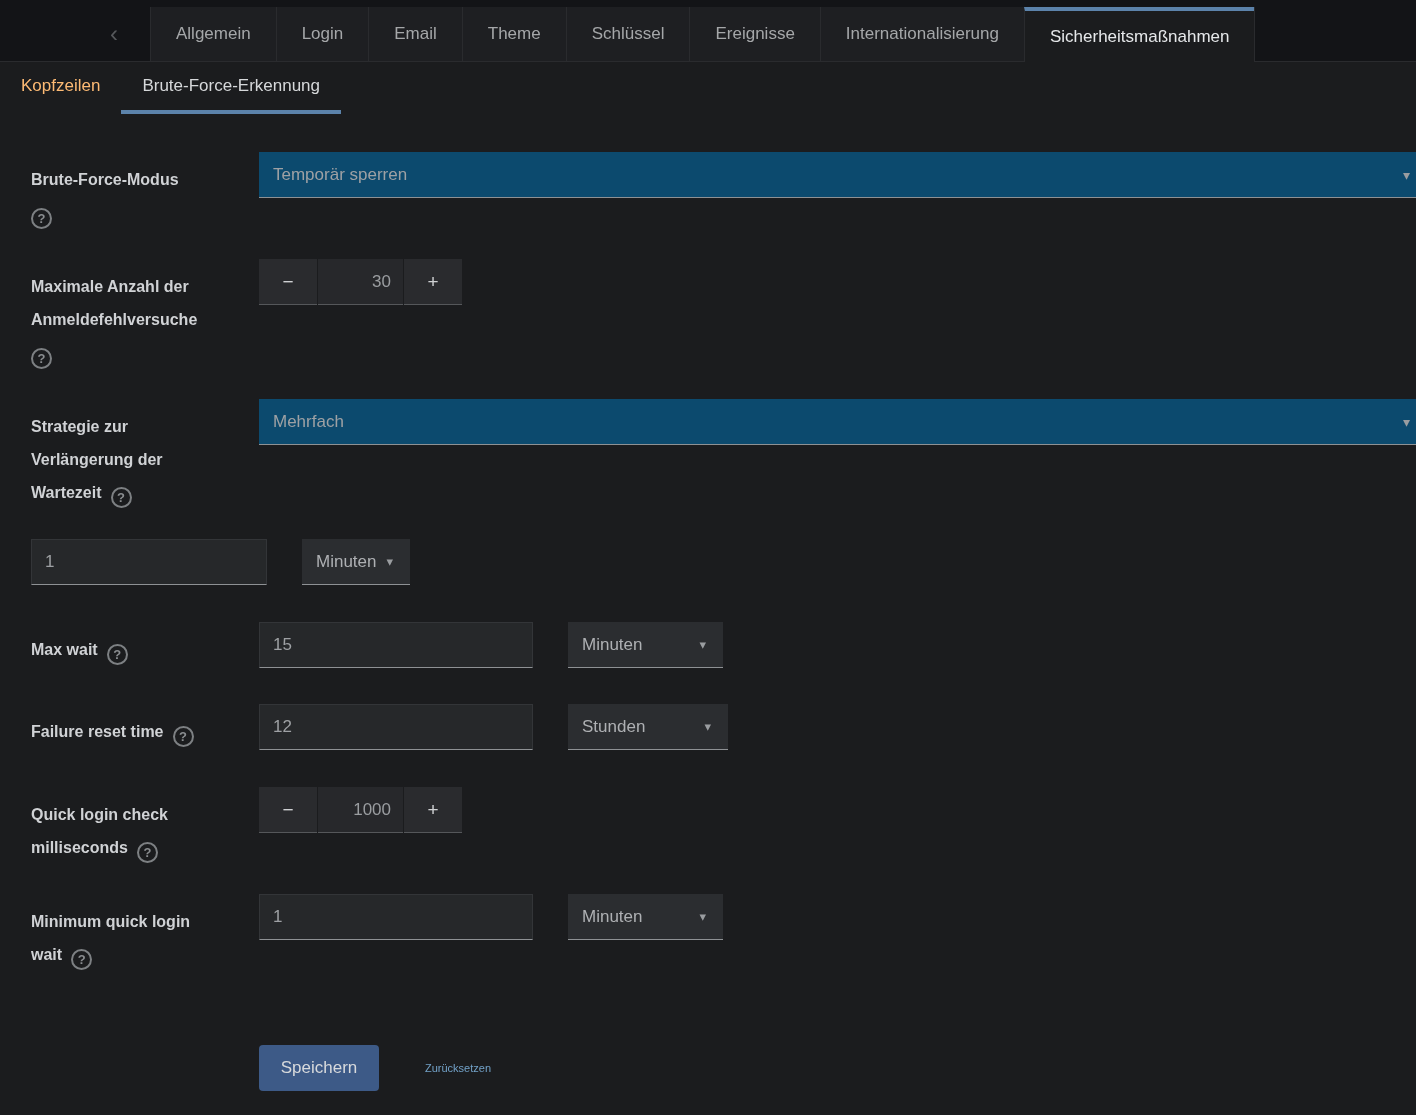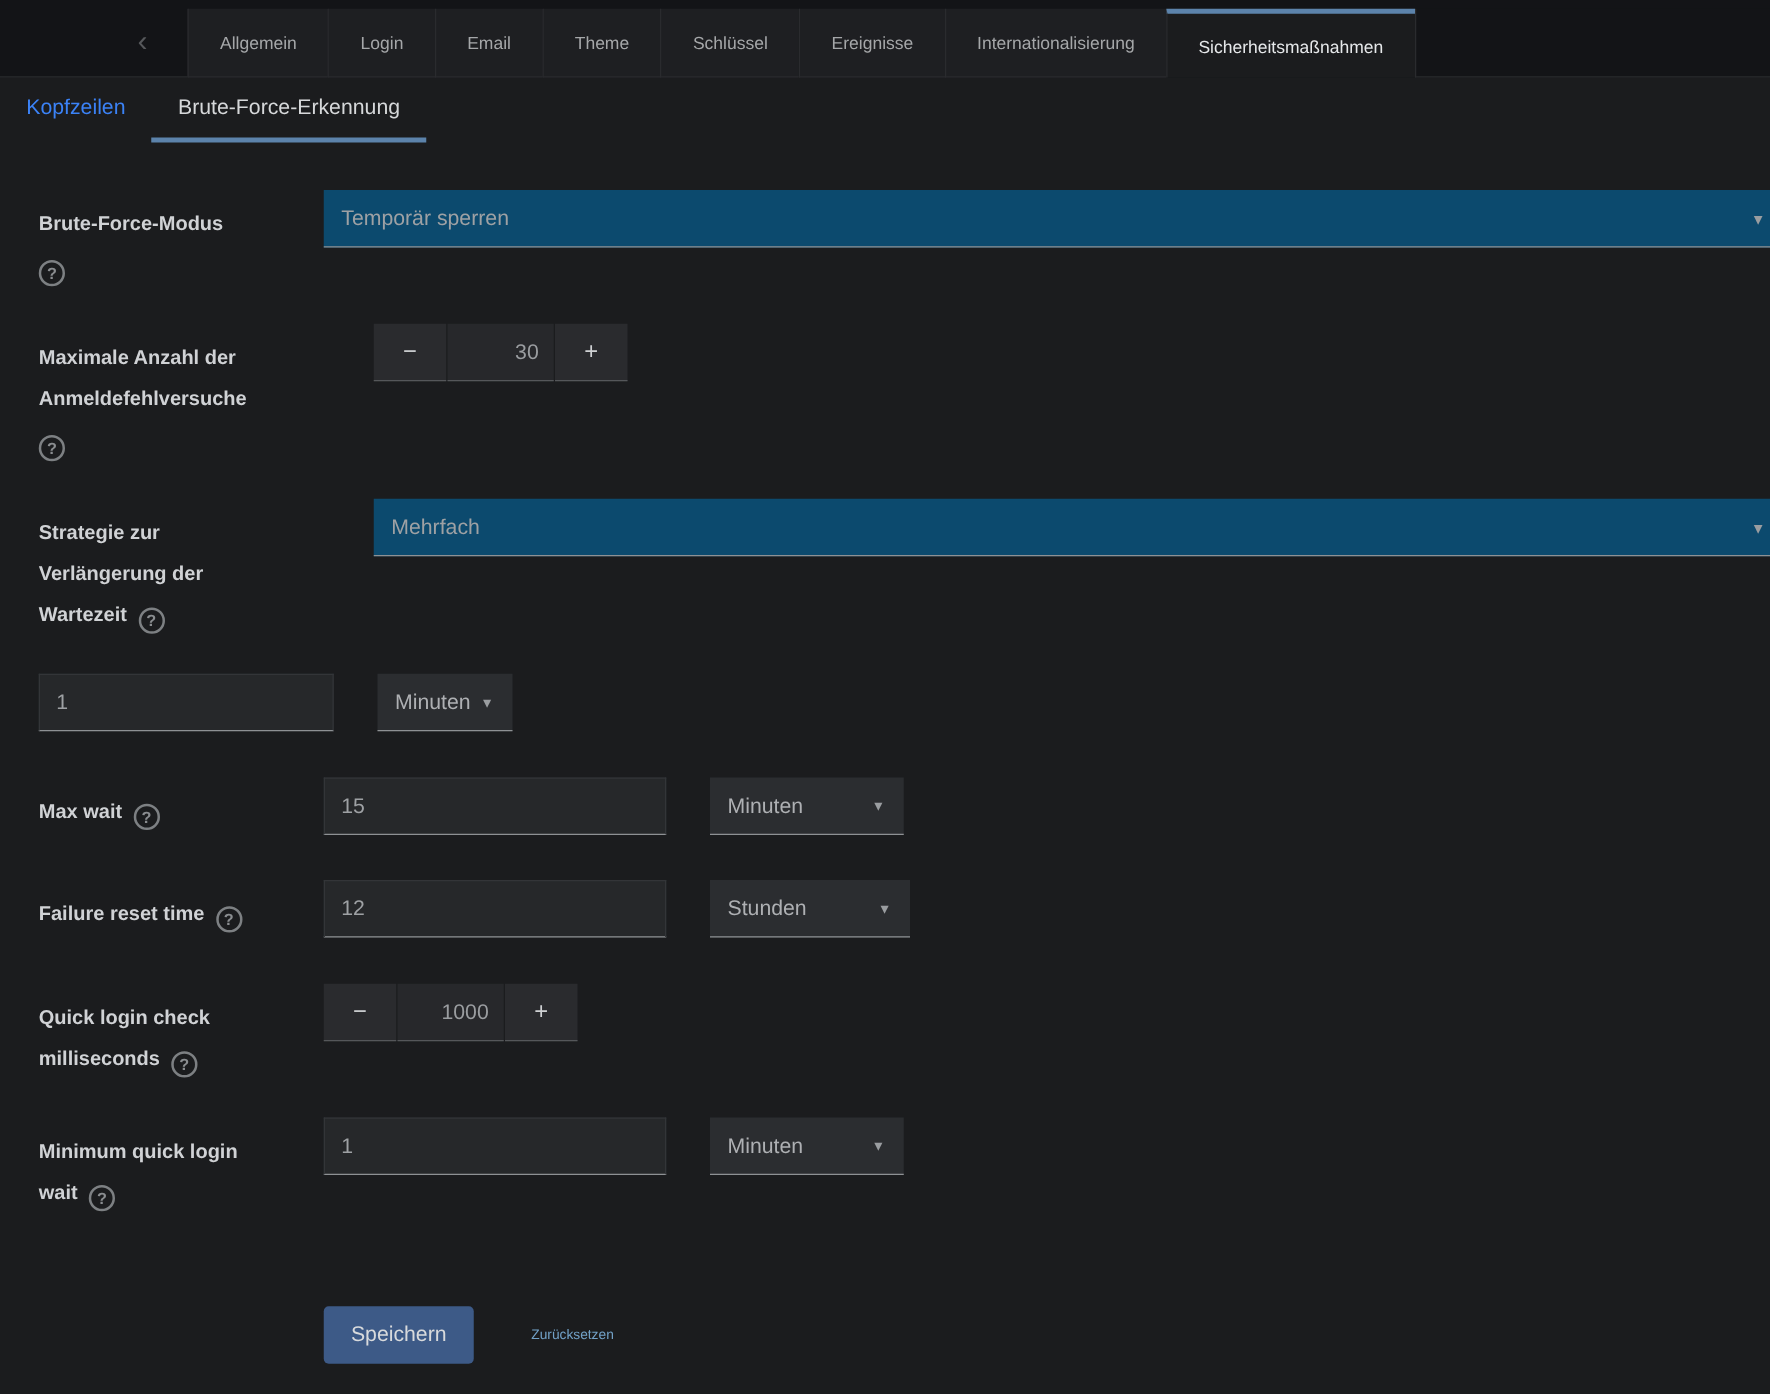--- a/index.html
+++ b/index.html
@@ -16,42 +16,42 @@
     height:62px; background:#131417;
     display:flex; align-items:stretch; padding-top:7px;
   }
   .scroll-area {
     width:150px; display:flex; align-items:center; justify-content:flex-end;
     padding-right:32px; border-bottom:1px solid #2a2b2e;
   }
   .chevron-left { color:#56585b; font-size:24px; line-height:1; cursor:default; }
   .tab {
     display:flex; align-items:center; padding:0 25px;
-    font-size:14px; color:#a5a7a9; white-space:nowrap;
+    font-size:17px; color:#a5a7a9; white-space:nowrap;
     background:#1e1f22; border-left:1px solid #2a2b2e;
     border-bottom:1px solid #2a2b2e; cursor:pointer;
   }
   .tab.active {
     background:#1b1c1e; color:#e6e8ea;
     border-top:4px solid #5c83ab; border-bottom:none;
   }
   .tab-filler { flex:1; border-bottom:1px solid #2a2b2e; border-left:1px solid #2a2b2e; background:#131417; }
 
   
   .subbar { height:56px; display:flex; align-items:flex-start; }
   .subtab {
     height:52px; display:flex; align-items:center; padding:0 21px;
-    font-size:17px; color:#3b82f6; border-bottom:4px solid transparent; cursor:pointer;
+    font-size:17px; color:#fdba74; border-bottom:4px solid transparent; cursor:pointer;
   }
   .subtab.active { color:#d6d8da; border-bottom-color:#5c83ab; }
 
   
   .content { padding:34px 0 0 31px; }
   .frow { display:grid; grid-template-columns:228px 1fr; align-items:start; }
-  .h107 { min-height:107px; } .h140 { min-height:140px;gap:40px; }
+  .h107 { min-height:107px; } .h140 { min-height:140px; }
   .h83 { min-height:83px; }  .h82 { min-height:82px; } .h151 { min-height:151px; }
 
   .flabel {
     padding-top:11px; font-weight:bold; font-size:16px; line-height:33px; color:#d0d2d5;
   }
   .lw200 .ltext { max-width:200px; } .lw190 .ltext { max-width:190px; } .lw180 .ltext { max-width:180px; }
   .ltext { display:block; }
 
   .help {
     display:inline-flex; width:21px; height:21px; border:2px solid #7d8083; border-radius:50%;

